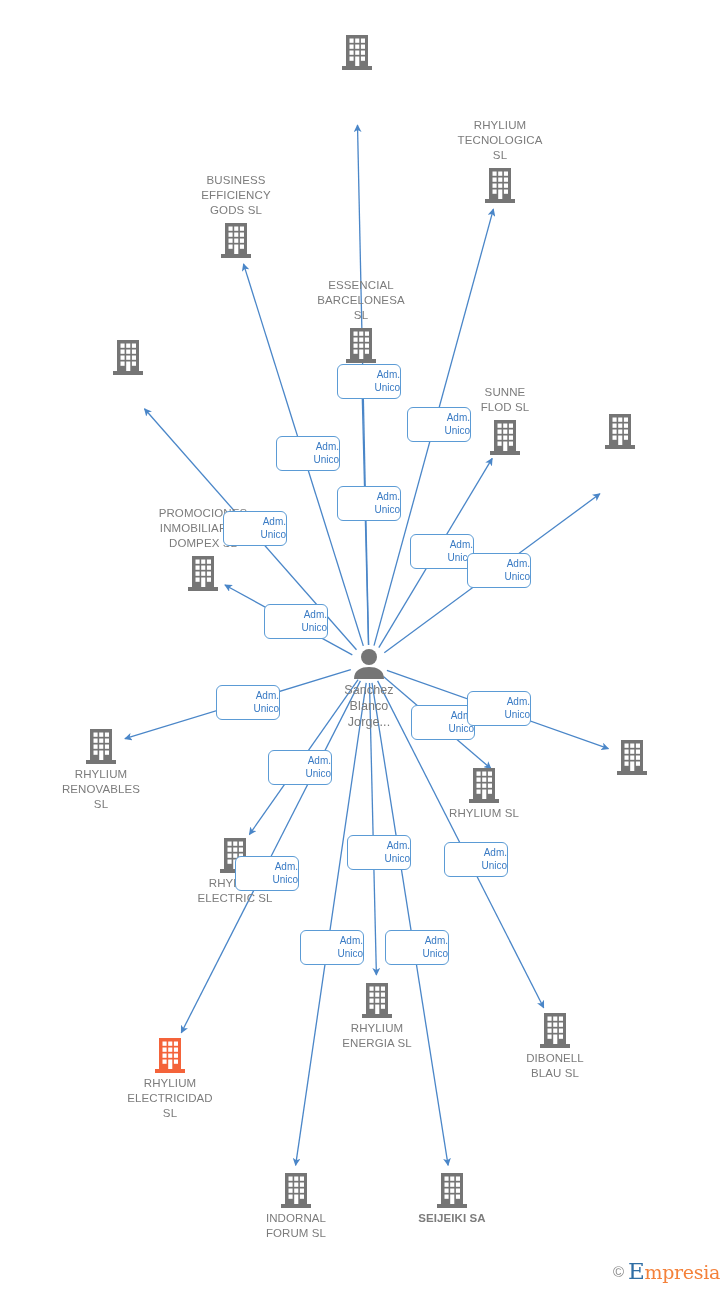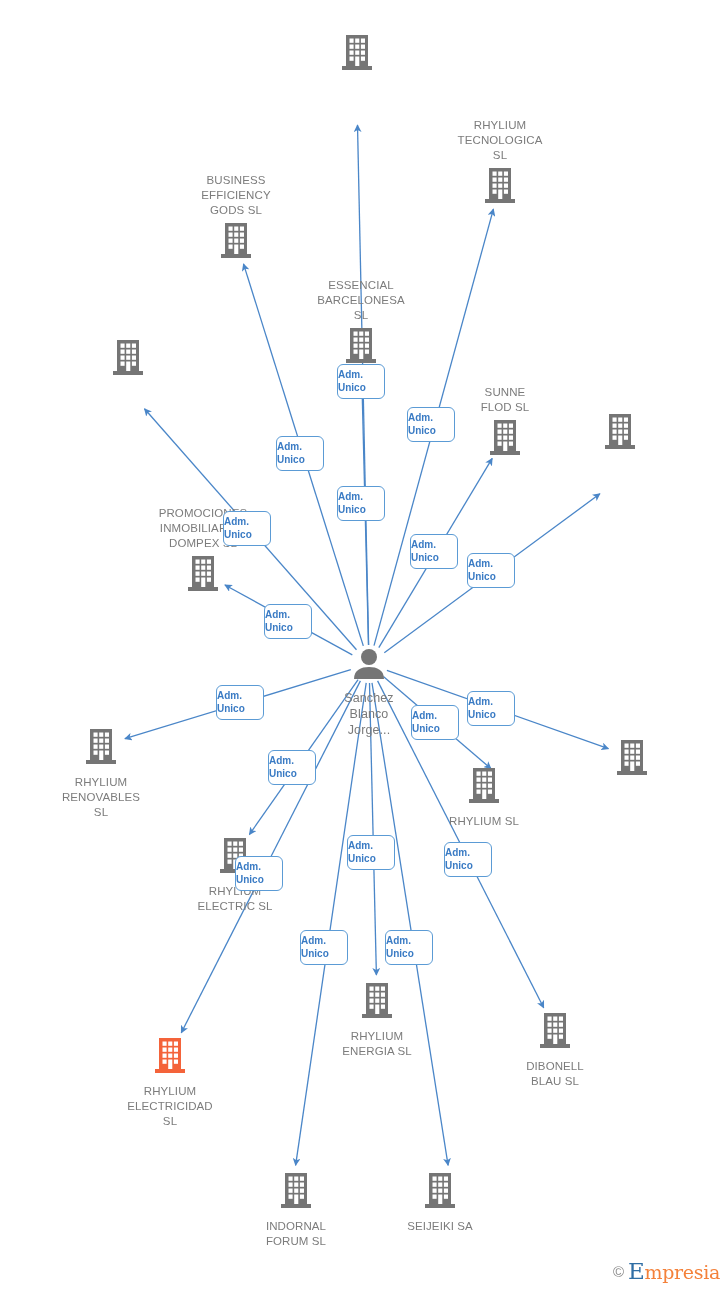--- a/index.html
+++ b/index.html
@@ -41,43 +41,42 @@
   .node .glyph svg { display: inline-block; }
   .node .label {
     display: block;
     font-size: 11.5px;
     line-height: 15px;
     color: #7c7c7c;
     letter-spacing: .1px;
     white-space: pre-line;
   }
   .node.label-above .label { margin-bottom: 3px; }
-  .node.label-below .label { margin-top: 10px; text-align: center; }
+  .node.label-below .label { margin-top: 2px; text-align: center; }
   .node.highlight .label { color: #7c7c7c; }
   .person .label {
     color: #7a7a7a;
     font-size: 12.5px;
     line-height: 16px;
   }
   .badge {
     position: absolute;
     box-sizing: border-box;
-    width: 48px;
+    width: 64px;
     padding: 3px 0 4px 0;
     margin-left: -24px;
     background: #ffffff;
     border: 1.4px solid #5b9bd5;
     border-radius: 6px;
     color: #3a7bc4;
     font-size: 10px;
     line-height: 13px;
-    text-align: left;
+    text-align: right;
     white-space: pre-line;
     cursor: pointer;
-    font-weight: bold;
   }
   #watermark {
     position: absolute;
     right: 8px;
     bottom: 6px;
     display: flex;
     align-items: center;
     gap: 4px;
     user-select: none;
   }
@@ -437,21 +436,21 @@
             <rect x="9.5" y="17.5" width="4.1" height="4.3" fill="#ffffff"></rect>
             <rect x="15.2" y="17.5" width="4.1" height="4.3" fill="#ffffff"></rect>
             <rect x="20.9" y="17.5" width="4.1" height="4.3" fill="#ffffff"></rect>
             <rect x="9.5" y="23.5" width="4.1" height="4.3" fill="#ffffff"></rect>
             <rect x="20.9" y="23.5" width="4.1" height="4.3" fill="#ffffff"></rect>
             <rect x="15.2" y="23.5" width="4.1" height="9.5" fill="#ffffff"></rect>
           </svg></span>
         <span class="label">INDORNAL
 FORUM  SL</span>
       </div>
-      <div class="node label-below" style="left: 440px; top: 1171px;">
+      <div class="node label-below" style="left: 452px; top: 1171px; font-weight: bold;">
         <span class="glyph"><svg width="34" height="38" viewBox="0 0 34 38">
             <path d="M6 2 H28 V33 H6 Z" fill="#757575"></path>
             <rect x="2" y="33" width="30" height="4" fill="#757575"></rect>
             <rect x="9.5" y="5.5" width="4.1" height="4.3" fill="#ffffff"></rect>
             <rect x="15.2" y="5.5" width="4.1" height="4.3" fill="#ffffff"></rect>
             <rect x="20.9" y="5.5" width="4.1" height="4.3" fill="#ffffff"></rect>
             <rect x="9.5" y="11.5" width="4.1" height="4.3" fill="#ffffff"></rect>
             <rect x="15.2" y="11.5" width="4.1" height="4.3" fill="#ffffff"></rect>
             <rect x="20.9" y="11.5" width="4.1" height="4.3" fill="#ffffff"></rect>
             <rect x="9.5" y="17.5" width="4.1" height="4.3" fill="#ffffff"></rect>

